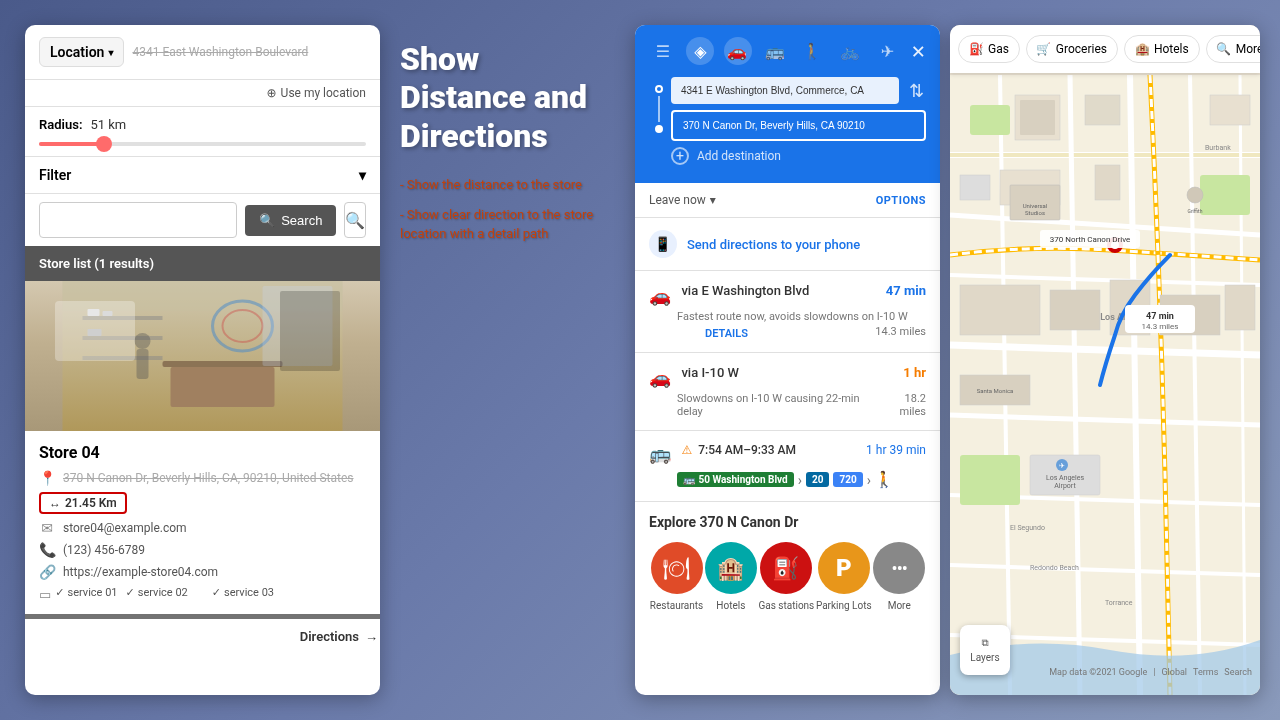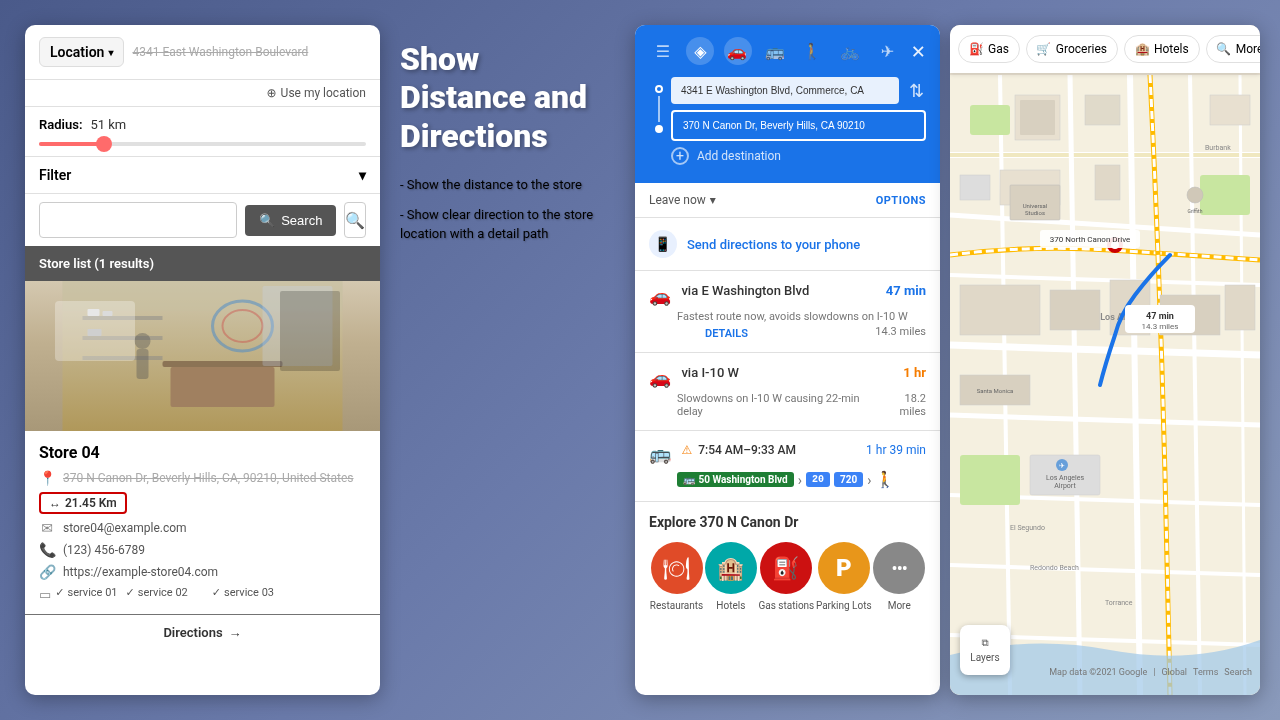--- a/index.html
+++ b/index.html
@@ -277,23 +277,23 @@
     }
 
     .service-item {
       display: flex;
       align-items: center;
       gap: 3px;
     }
 
     .directions-row {
       display: flex;
-      justify-content: center;
+      justify-content: flex-end;
       padding: 10px 2px;
-      border-top: 1px solid #737373;
+      border-top: 5px solid #737373;
     }
 
     .directions-btn {
       display: flex;
       align-items: center;
       gap: 6px;
       font-size: 13px;
       font-weight: 600;
       color: #333;
       cursor: pointer;
@@ -312,21 +312,21 @@
       font-size: 32px;
       font-weight: 900;
       color: #fff;
       line-height: 1.2;
       margin-bottom: 20px;
       text-shadow: 2px 2px 4px rgba(0,0,0,0.3);
     }
 
     .center-bullet {
       font-size: 13px;
-      color: #000000;
+      color: #c2410c;
       line-height: 1.5;
       margin-bottom: 10px;
       text-shadow: 1px 1px 2px rgba(0,0,0,0.3);
     }
 
     
     .directions-panel {
       position: absolute;
       top: 25px;
       left: 635px;
@@ -615,21 +615,21 @@
       align-items: center;
       gap: 3px;
       padding: 2px 6px;
       border-radius: 3px;
       font-size: 10px;
       font-weight: 700;
       color: #fff;
     }
 
     .badge-green { background: #1e7e34; }
-    .badge-orange { background: #3b82f6; font-family: Liberation Mono, monospace; }
+    .badge-orange { background: #0369a1; }
     .badge-red { background: #3b82f6; }
     .badge-arrow { color: #777; font-size: 14px; }
 
     .explore-section {
       padding: 12px 14px;
     }
 
     .explore-title {
       font-size: 14px;
       font-weight: 700;

